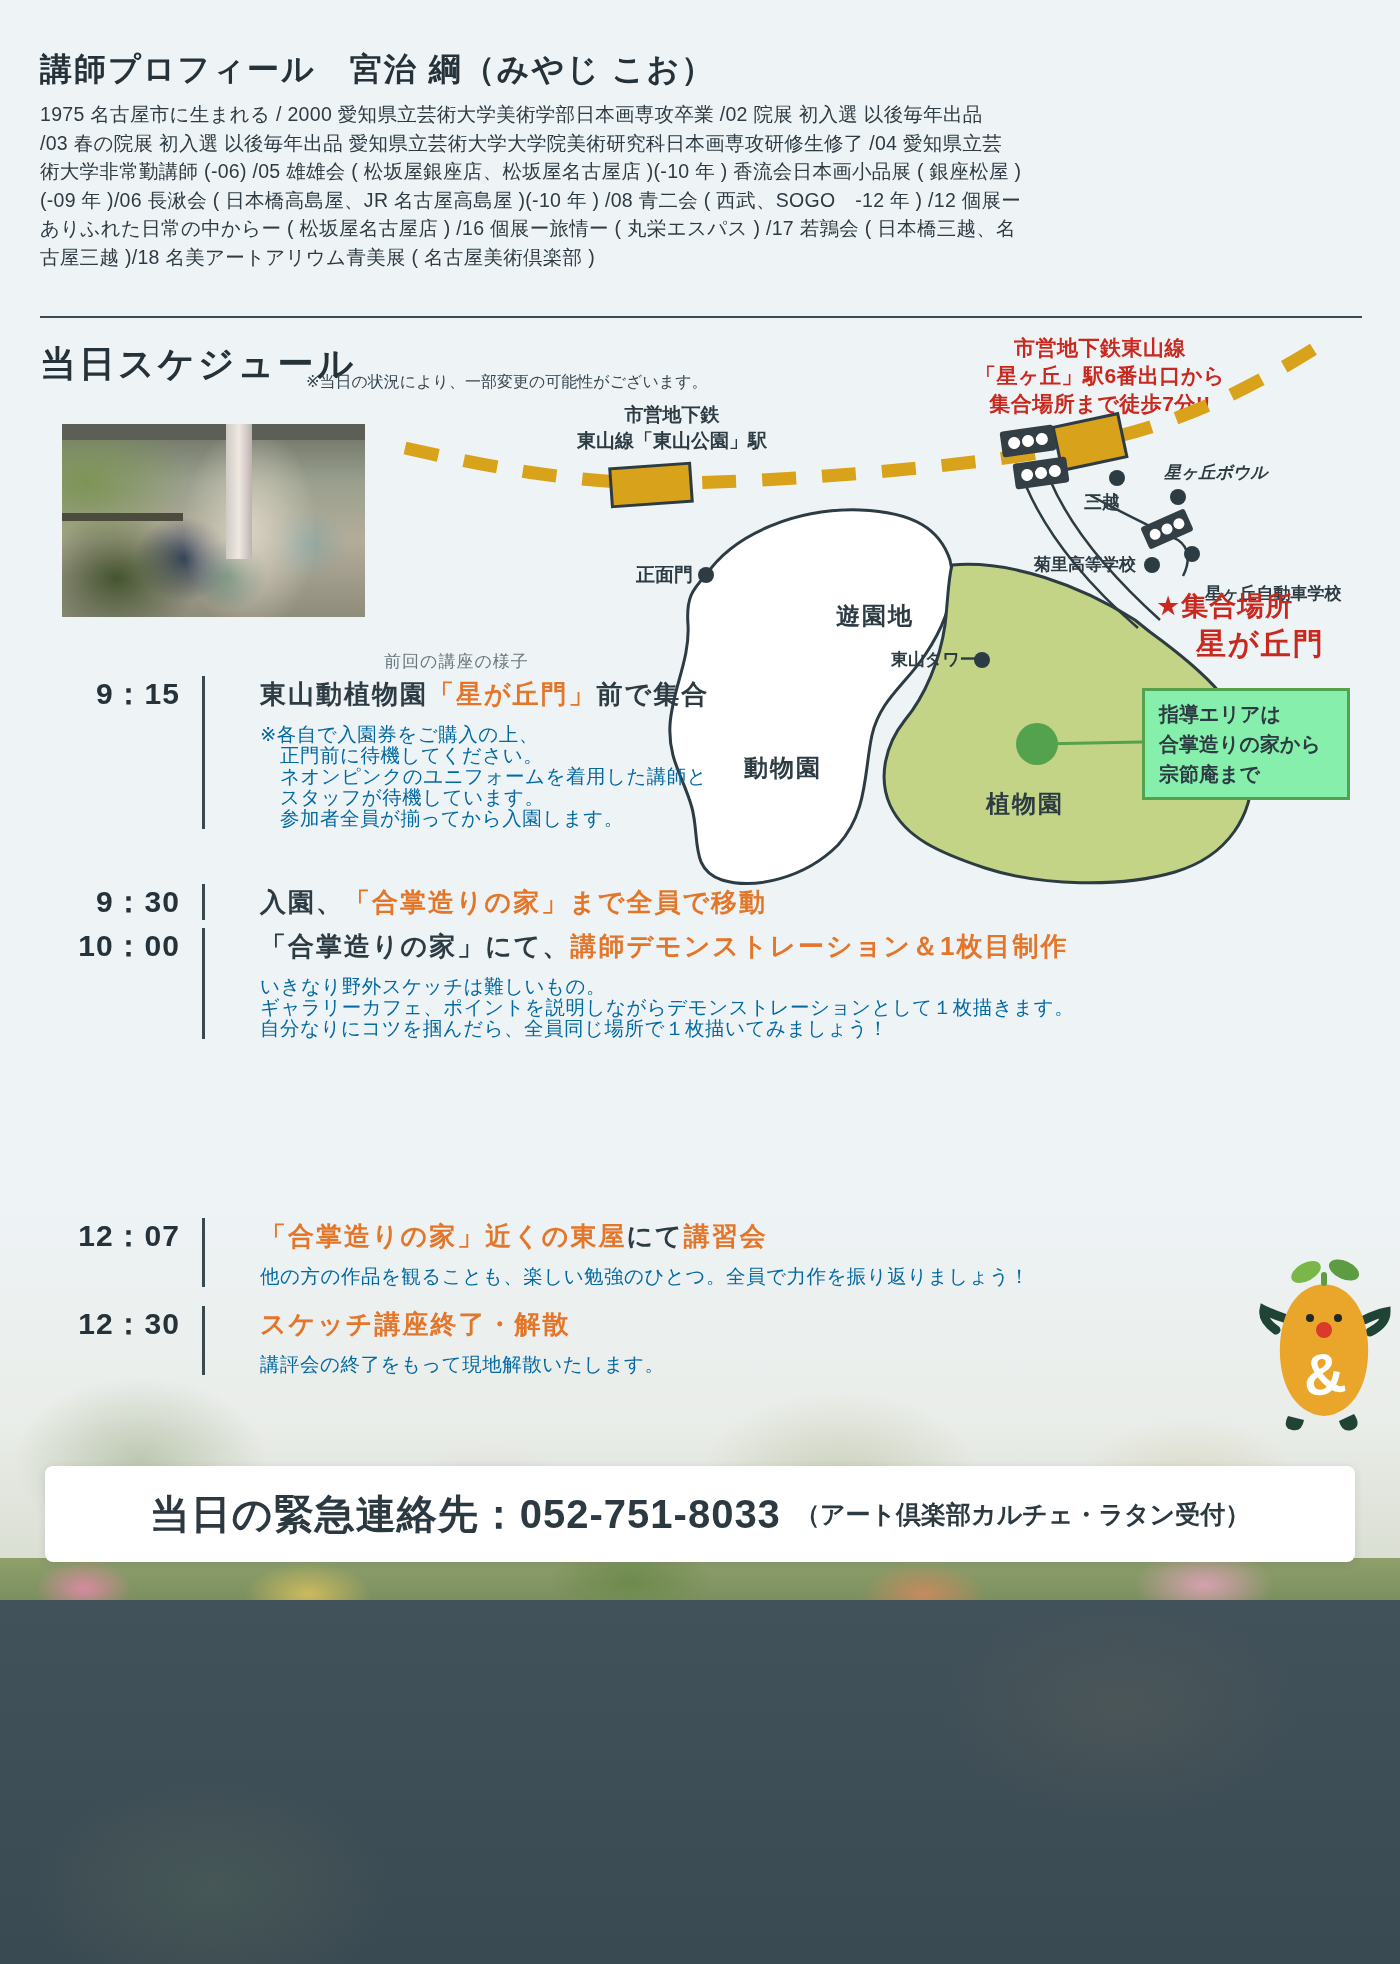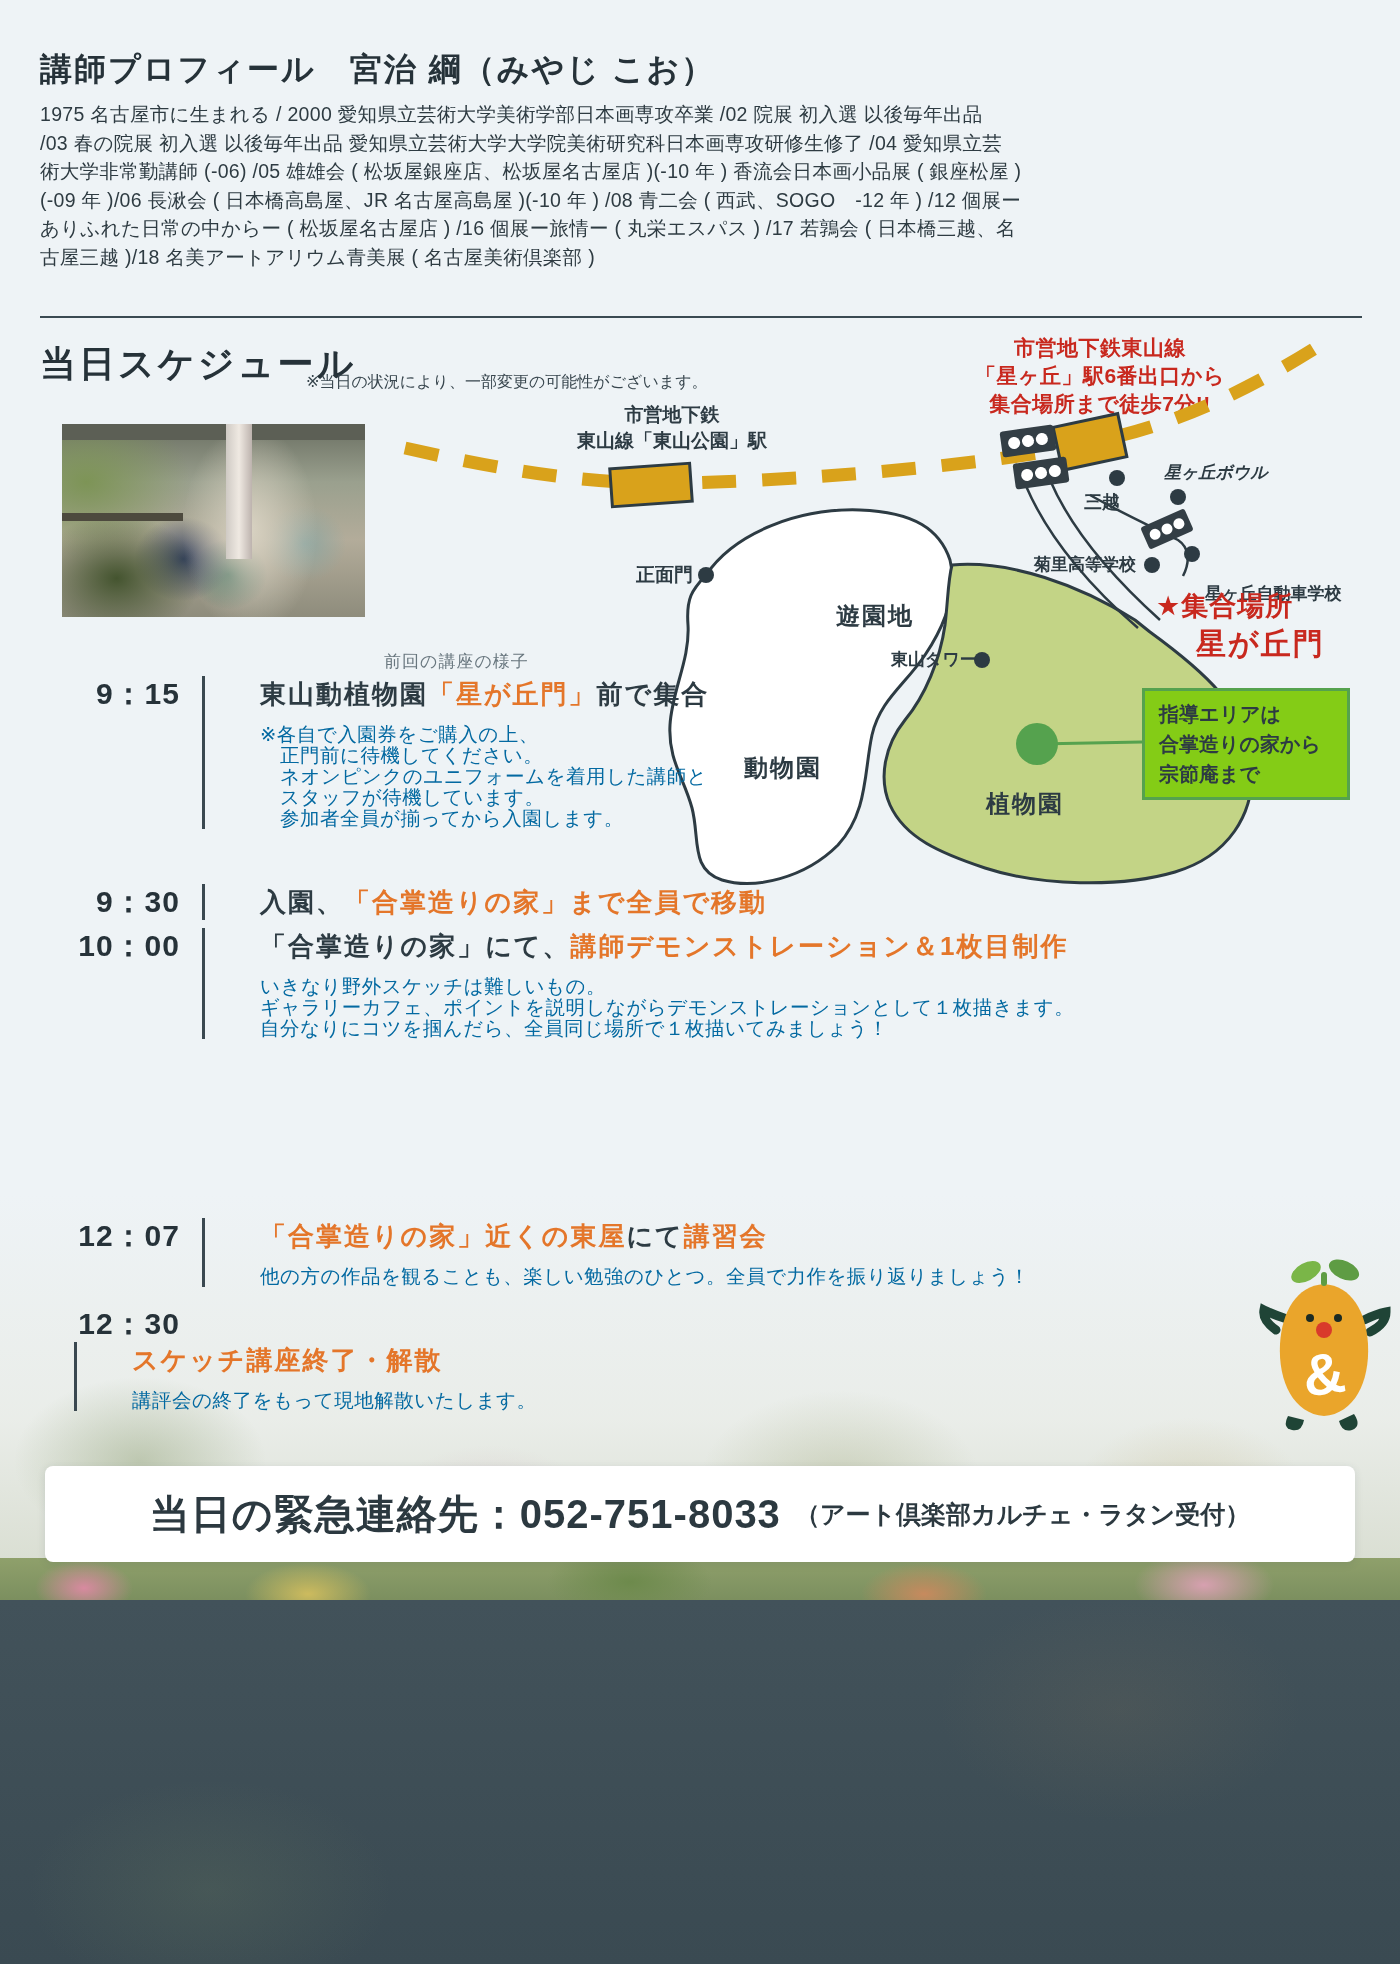--- a/index.html
+++ b/index.html
@@ -27,21 +27,21 @@
   #lbl-amusement{left:836px;top:600px;font-size:24px;letter-spacing:2px;}
   #lbl-tower{left:891px;top:648px;font-size:17px;}
   #lbl-zoo{left:744px;top:752px;font-size:24px;letter-spacing:2px;}
   #lbl-botanical{left:986px;top:788px;font-size:24px;letter-spacing:2px;}
   #lbl-mitsukoshi{left:1084px;top:490px;font-size:18px;}
   #lbl-bowl{left:1164px;top:461px;font-size:17px;font-style:italic;}
   #lbl-kikuzato{left:1034px;top:553px;font-size:17px;}
   #lbl-driving{left:1205px;top:542px;font-size:17px;margin-top:40px;}
   #lbl-meeting1{left:1156px;top:588px;font-size:27px;font-weight:bold;color:#c8281e;letter-spacing:1px;}
   #lbl-meeting2{left:1196px;top:624px;font-size:30px;font-weight:bold;color:#c8281e;letter-spacing:2px;}
-  #guide-box{left:1142px;top:688px;width:208px;background:#84cc16;border:3px solid #55a24e;
+  #guide-box{left:1142px;top:688px;width:208px;background:#86efac;border:3px solid #55a24e;
              padding:8px 0 8px 14px;font-size:20px;font-weight:bold;line-height:30px;box-sizing:border-box;}
 
   
   #class-photo{left:62px;top:424px;width:303px;height:193px;overflow:hidden;
     background:
       radial-gradient(120px 90px at 18% 80%,#44542f 0%,rgba(68,84,47,0) 70%),
       radial-gradient(150px 110px at 8% 30%,#7d9456 0%,rgba(125,148,86,0) 70%),
       radial-gradient(90px 140px at 62% 55%,#d8d2c2 0%,rgba(216,210,194,0) 75%),
       radial-gradient(70px 60px at 40% 70%,#34415f 0%,rgba(52,65,95,0) 70%),
       radial-gradient(60px 55px at 80% 62%,#8fa6a0 0%,rgba(143,166,160,0) 70%),
@@ -55,21 +55,21 @@
 
   
   .sched{left:52px;display:flex;align-items:flex-start;width:1060px;z-index:3;}
   .sched .time{width:128px;text-align:right;font-size:30px;font-weight:bold;letter-spacing:1px;
                color:#263239;line-height:36px;flex:none;}
   .sched .content{margin-left:22px;border-left:3px solid #3a4850;padding-left:55px;}
   .sched .title{font-size:26px;font-weight:bold;letter-spacing:2px;line-height:36px;}
   .sched .title .o{color:#e4762a;}
   .sched .title .d{color:#2d3b43;}
   .sched .body{margin-top:12px;font-size:19.5px;line-height:21px;letter-spacing:.5px;color:#0369a1;}
-  #sb1{top:676px;} #sb2{top:884px;} #sb3{top:928px;} #sb4{top:1072px;} #sb5{top:1218px;} #sb6{top:1306px;flex-direction:column;}
+  #sb1{top:676px;} #sb2{top:884px;} #sb3{top:928px;} #sb4{top:1072px;} #sb5{top:1218px;} #sb6{top:1306px;}
 
   
   #foliage-mid{left:0;top:1195px;width:1400px;height:409px;z-index:1;
     background:
       radial-gradient(180px 120px at 10% 65%,rgba(125,145,95,.38) 0%,rgba(125,145,95,0) 70%),
       radial-gradient(160px 110px at 35% 80%,rgba(200,160,175,.30) 0%,rgba(200,160,175,0) 70%),
       radial-gradient(200px 130px at 60% 70%,rgba(150,160,110,.32) 0%,rgba(150,160,110,0) 70%),
       radial-gradient(170px 120px at 85% 75%,rgba(190,175,120,.30) 0%,rgba(190,175,120,0) 70%),
       radial-gradient(220px 140px at 50% 95%,rgba(110,130,90,.38) 0%,rgba(110,130,90,0) 75%),
       linear-gradient(180deg,rgba(238,243,246,1) 0%,rgba(230,232,222,.55) 55%,rgba(205,210,190,.75) 100%);}

